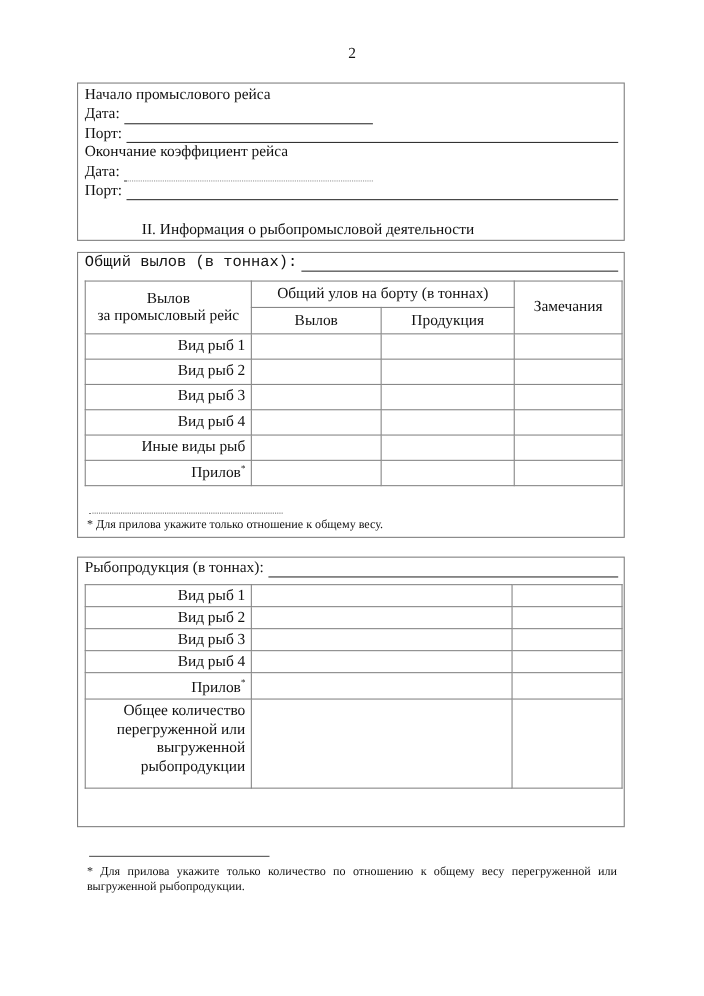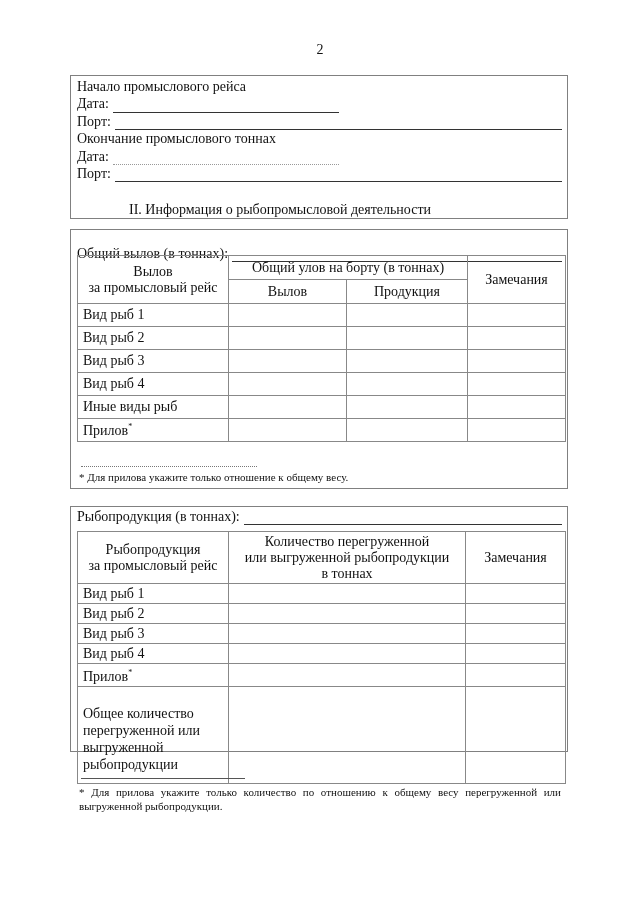--- a/index.html
+++ b/index.html
@@ -12,26 +12,26 @@
   .fill.short { width:226px; }
   .fill.long { flex:1; }
   .fill.dotted { border-bottom:1px dotted #999; }
   .section-title { position:absolute; top:202px; left:0; width:560px; text-align:center; font-size:14px; }
   .box2 { top:229px; height:260px; }
   .box3 { top:506px; height:246px; }
   .box-head { position:absolute; left:6px; right:5px; font-size:14px; display:flex; align-items:flex-end; white-space:nowrap; }
   table { position:absolute; left:6px; width:488px; border-collapse:collapse; font-size:14px; table-layout:fixed; }
   td, th { border:1.5px solid #888; font-weight:normal; padding:0 5px; vertical-align:middle; }
   th { text-align:center; line-height:16px; }
-  td.label { text-align:left; }
+  td.label { text-align:right; }
   .t1 { top:25px; }
   .t1 tr.data td { height:22px; }
   .t2 { top:24px; }
   .t2 tr.data td { height:19px; line-height:18px; }
-  .t2 tr.total td { height:78px; line-height:17px; vertical-align:top; padding-top:18px; }
+  .t2 tr.total td { height:78px; line-height:17px; vertical-align:top; padding-top:2px; }
   .fn-rule { position:absolute; left:10px; width:176px; border-top:1px dotted #777; }
   .fn-rule.solid { border-top:1px solid #555; width:164px; }
   .footnote { position:absolute; left:8px; right:6px; font-size:11px; line-height:14px; }
   .footnote.justify { text-align:justify; text-align-last:auto; }
   sup { font-size:8px; }
 </style>
 </head>
 <body>
 
 <div class="page-num">2</div>
@@ -42,36 +42,36 @@
     </div>
   <div class="line-row">
     <span>Дата:</span>
     <span class="fill short"></span>
   </div>
   <div class="line-row">
     <span>Порт:</span>
     <span class="fill long"></span>
   </div>
   <div class="line-row">
-      <span>Окончание промыслового тоннах</span>
+      <span>Окончание коэффициент рейса</span>
     </div>
   <div class="line-row">
     <span>Дата:</span>
     <span class="fill short dotted"></span>
   </div>
   <div class="line-row">
     <span>Порт:</span>
     <span class="fill long"></span>
   </div>
 </div>
 
 <div class="section-title">II. Информация о рыбопромысловой деятельности</div>
 
 <div class="box box2">
-  <div class="box-head" style="top:16px;">
+  <div class="box-head" style="top:1px;font-family:Liberation Mono, monospace;">
     <span>Общий вылов (в тоннах):</span>
     <span class="fill long"></span>
   </div>
   <table class="t1">
     <colgroup>
         <col style="width:151px">
         <col style="width:118px">
         <col style="width:121px">
         <col style="width:98px">
       </colgroup>
@@ -135,32 +135,20 @@
     <span>Рыбопродукция (в тоннах):</span>
     <span class="fill long"></span>
   </div>
   <table class="t2">
     <colgroup>
         <col style="width:151px">
         <col style="width:237px">
         <col style="width:100px">
       </colgroup>
     <tbody>
-        <tr style="height:52px;">
-      <th>
-        <span>Рыбопродукция</span><br>
-        <span>за промысловый рейс</span>
-      </th>
-      <th>
-        <span>Количество перегруженной</span><br>
-        <span>или выгруженной рыбопродукции</span><br>
-        <span>в тоннах</span>
-      </th>
-      <th>Замечания</th>
-    </tr>
     <tr class="data">
       <td class="label">Вид рыб 1</td>
       <td></td>
           <td></td>
     </tr>
     <tr class="data">
       <td class="label">Вид рыб 2</td>
       <td></td>
           <td></td>
     </tr>

